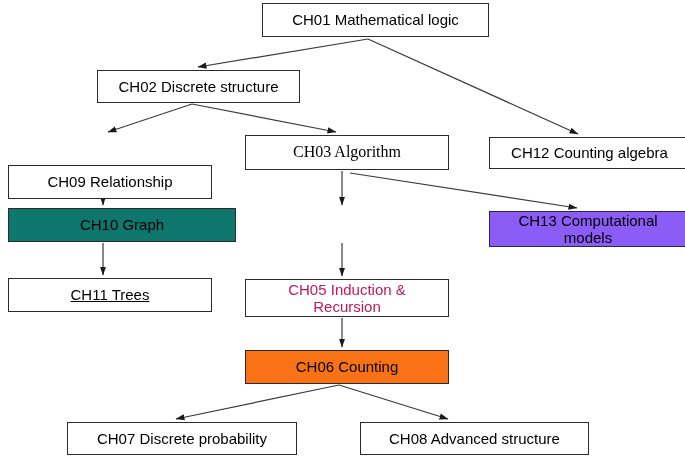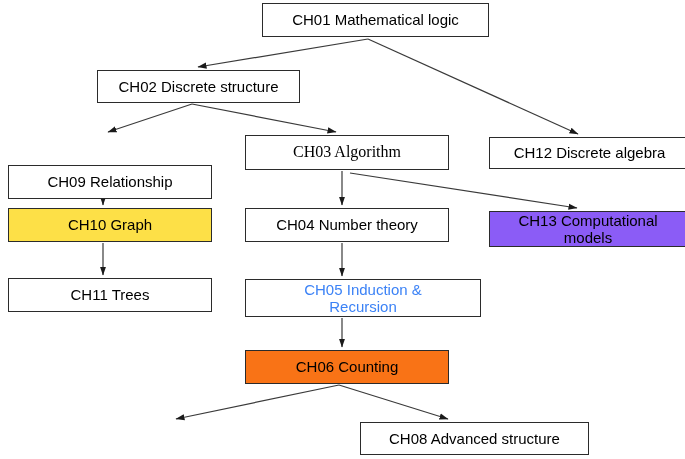--- a/index.html
+++ b/index.html
@@ -67,39 +67,39 @@
       <div class="node" style="left: 90px; top: 70px; width: 203px; height: 33px; border-color: rgb(43, 43, 43); background: rgb(255, 255, 255); color: rgb(0, 0, 0);">
         <div>CH02 Discrete structure</div>
       </div>
       <div class="node" style="left: 1px; top: 135px; width: 204px; height: 34px; border-color: rgb(43, 43, 43); background: rgb(255, 255, 255); color: rgb(0, 0, 0); margin-top: 30px;">
         <div>CH09 Relationship</div>
       </div>
       <div class="node serif" style="left: 238px; top: 135px; width: 204px; height: 35px; border-color: rgb(43, 43, 43); background: rgb(255, 255, 255); color: rgb(0, 0, 0);">
         <div>CH03 Algorithm</div>
       </div>
       <div class="node" style="left: 482px; top: 137px; width: 201px; height: 32px; border-color: rgb(43, 43, 43); background: rgb(255, 255, 255); color: rgb(0, 0, 0);">
-        <div>CH12 Discrete algebra</div>
+        <div>CH12 Counting algebra</div>
       </div>
-      <div class="node" style="left: 1px; top: 208px; width: 204px; height: 34px; border-color: rgb(43, 43, 43); background: #fde047; color: rgb(0, 0, 0); align-items: center;">
+      <div class="node" style="left: 1px; top: 208px; width: 228px; height: 34px; border-color: rgb(43, 43, 43); background: #0f766e; color: rgb(0, 0, 0); align-items: center;">
         <div>CH10 Graph</div>
-      </div>
-      <div class="node" style="left: 238px; top: 208px; width: 204px; height: 34px; border-color: rgb(43, 43, 43); background: rgb(255, 255, 255); color: rgb(0, 0, 0);">
-        <div>CH04 Number theory</div>
       </div>
       <div class="node" style="left: 482px; top: 211px; width: 198px; height: 36px; border-color: rgb(43, 43, 43); background: #8b5cf6; color: rgb(0, 0, 0);">
         <div>CH13 Computational</div>
         <div>models</div>
       </div>
-      <div class="node" style="left: 1px; top: 278px; width: 204px; height: 34px; border-color: rgb(43, 43, 43); background: rgb(255, 255, 255); color: rgb(0, 0, 0);">
+      <div class="node" style="left: 1px; top: 278px; width: 204px; height: 34px; border-color: rgb(43, 43, 43); background: rgb(255, 255, 255); color: rgb(0, 0, 0); text-decoration: underline;">
         <div>CH11 Trees</div>
       </div>
-      <div class="node" style="left: 238px; top: 279px; width: 236px; height: 38px; border-color: rgb(43, 43, 43); background: rgb(255, 255, 255); color: #3b82f6;">
+      <div class="node" style="left: 238px; top: 279px; width: 204px; height: 38px; border-color: rgb(43, 43, 43); background: rgb(255, 255, 255); color: #be185d;">
         <div>CH05 Induction &amp;</div>
         <div>Recursion</div>
       </div>
       <div class="node" style="left: 238px; top: 350px; width: 204px; height: 34px; border-color: rgb(43, 43, 43); background: #f97316; color: rgb(0, 0, 0);">
         <div>CH06 Counting</div>
+      </div>
+      <div class="node" style="left: 60px; top: 422px; width: 230px; height: 33px; border-color: rgb(43, 43, 43); background: rgb(255, 255, 255); color: rgb(0, 0, 0);">
+        <div>CH07 Discrete probability</div>
       </div>
       <div class="node" style="left: 353px; top: 422px; width: 229px; height: 33px; border-color: rgb(43, 43, 43); background: rgb(255, 255, 255); color: rgb(0, 0, 0);">
         <div>CH08 Advanced structure</div>
       </div>
     </div>
 </div>
 
 </body></html>

